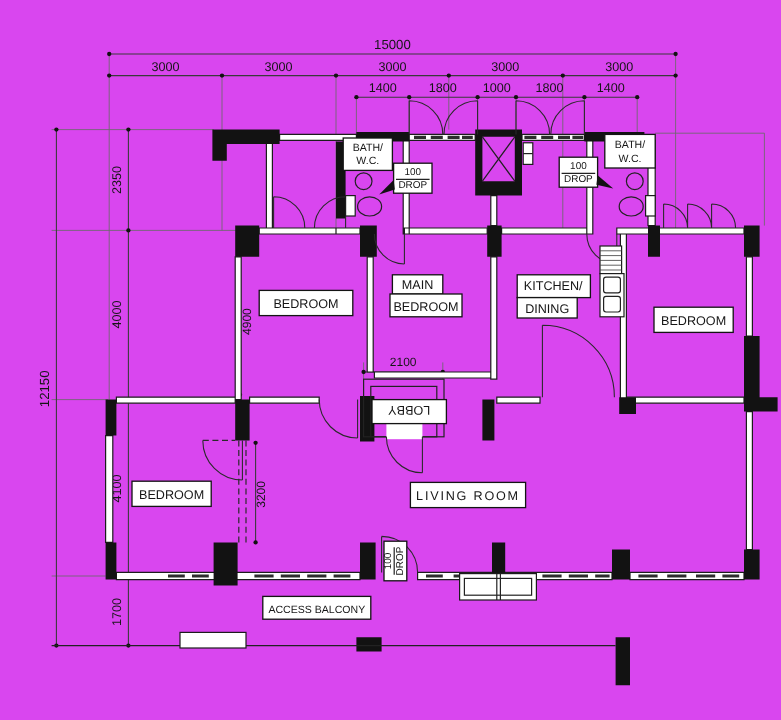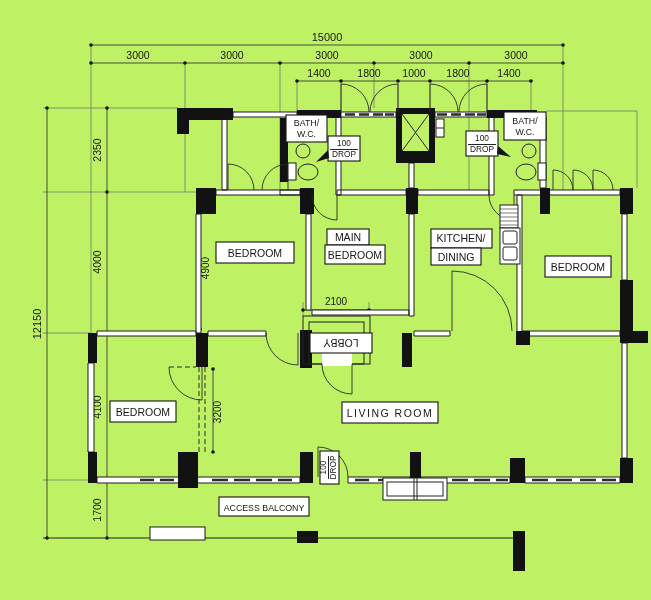--- a/index.html
+++ b/index.html
@@ -1,16 +1,16 @@
 <!DOCTYPE html>
 <html><head>
 <meta charset="utf-8">
 <style>
   html,body{margin:0;padding:0;background:#fff;}
-  .canvas{position:relative;width:651px;height:600px;background:#bef264;overflow:hidden;}
+  .canvas{position:relative;width:651px;height:600px;background:#d946ef;overflow:hidden;}
   svg{display:block;}
   svg text{font-family:"Liberation Sans", sans-serif; fill:#161616;}
   .dim{font-size:10.5px;text-anchor:middle;}
   .dimbig{font-size:11px;text-anchor:middle;}
   .dimsm{font-size:10px;text-anchor:middle;}
   .lbl{font-size:10.5px;text-anchor:middle;font-weight:500;}
   .lblsm{font-size:8.8px;text-anchor:middle;font-weight:500;}
   .lblxs{font-size:8.3px;text-anchor:middle;font-weight:500;}
   .dimline{stroke:#3a3a3a;stroke-width:0.9;fill:none;}
   .ext{stroke:#6a6a6a;stroke-width:0.7;fill:none;}

